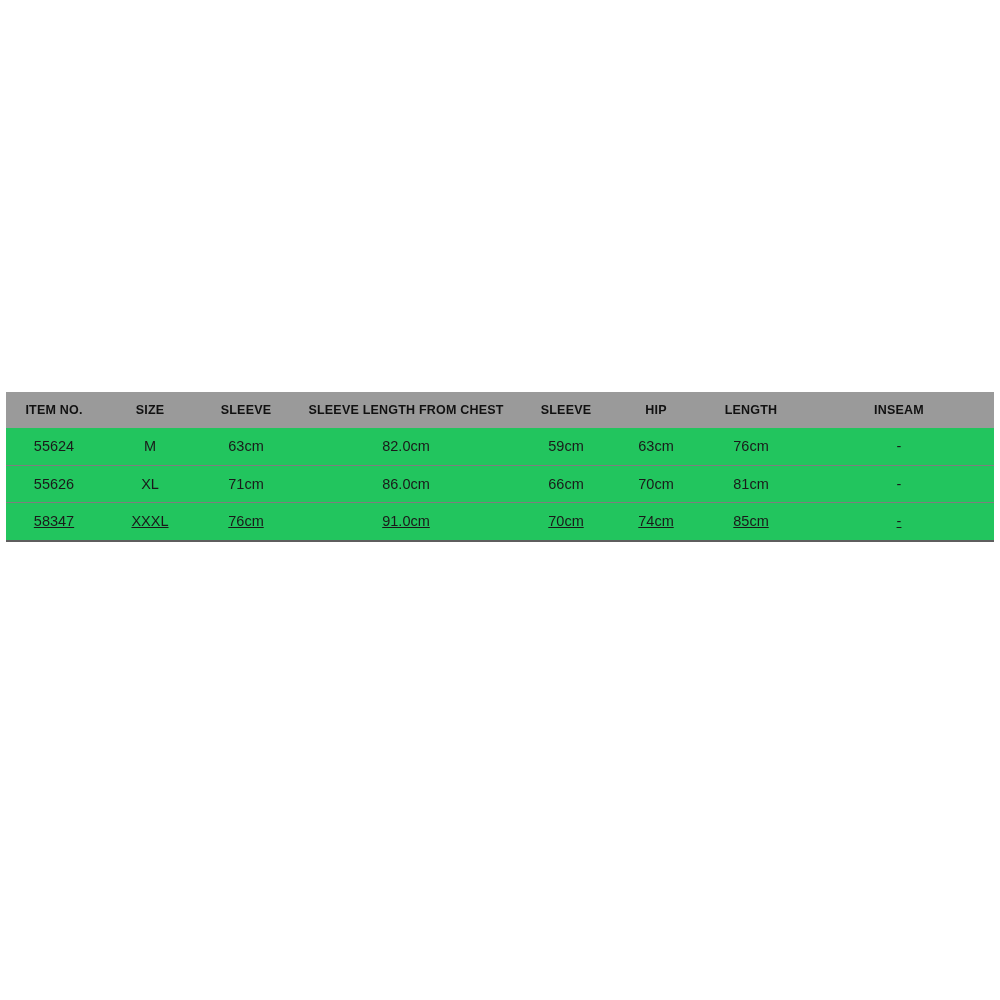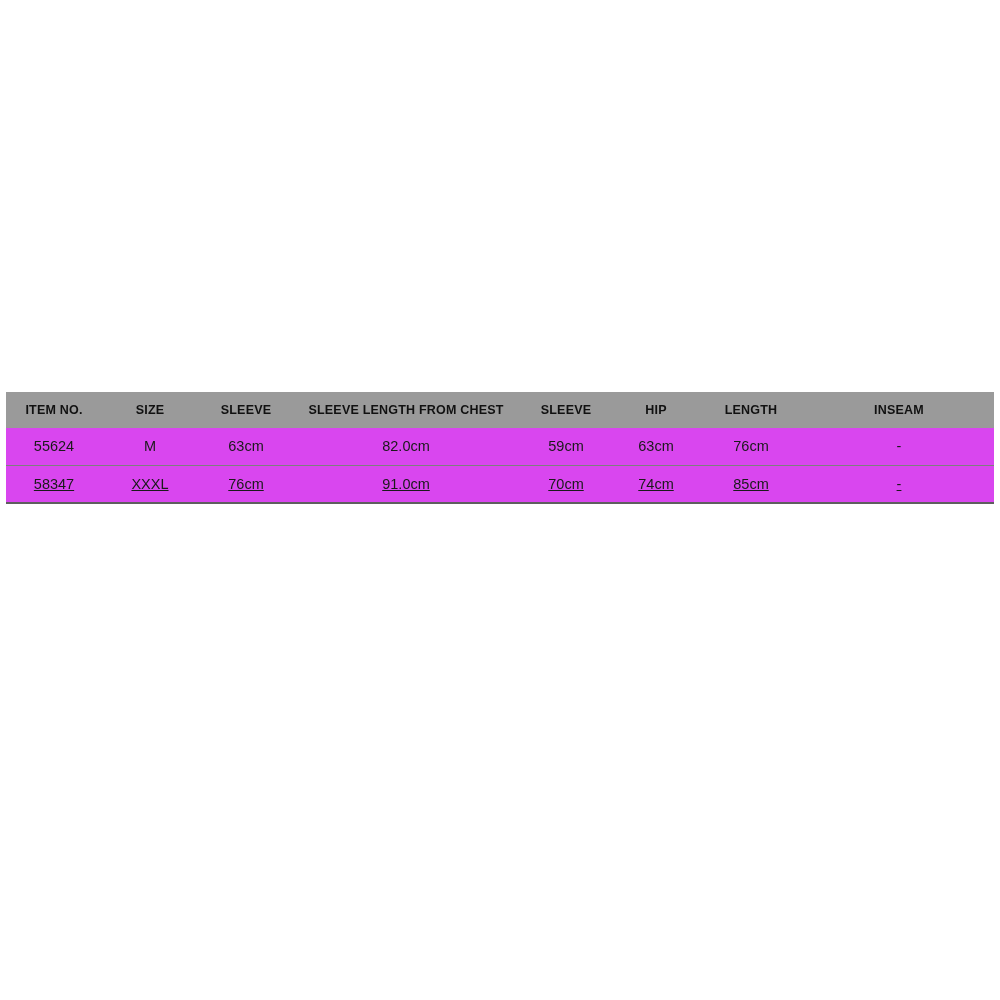--- a/index.html
+++ b/index.html
@@ -42,21 +42,21 @@
     padding: 0 2px;
   }
   table.size-table tbody td {
     height: 36.5px;
     font-size: 14.5px;
     color: #1a1a1a;
     text-align: center;
     vertical-align: middle;
     border-bottom: 1px solid #7e7e7e;
     padding: 0 2px;
-    background: #d946ef;
+    background: #22c55e;
   }
   table.size-table tbody tr:last-child td {
     border-bottom: 2px solid #5e5e5e;
     text-decoration: underline;
   }
   
   col.c-item   { width: 96px; }
   col.c-size   { width: 96px; }
   col.c-chest  { width: 96px; }
   col.c-sleeve { width: 224px; }
@@ -99,20 +99,30 @@
           <td>55624</td>
           <td>M</td>
           <td>63cm</td>
           <td>82.0cm</td>
           <td>59cm</td>
           <td>63cm</td>
           <td>76cm</td>
           <td>-</td>
         </tr>
         <tr>
+          <td>55626</td>
+          <td>XL</td>
+          <td>71cm</td>
+          <td>86.0cm</td>
+          <td>66cm</td>
+          <td>70cm</td>
+          <td>81cm</td>
+          <td>-</td>
+        </tr>
+        <tr>
           <td>58347</td>
           <td>XXXL</td>
           <td>76cm</td>
           <td>91.0cm</td>
           <td>70cm</td>
           <td>74cm</td>
           <td>85cm</td>
           <td>-</td>
         </tr>
       </tbody>

